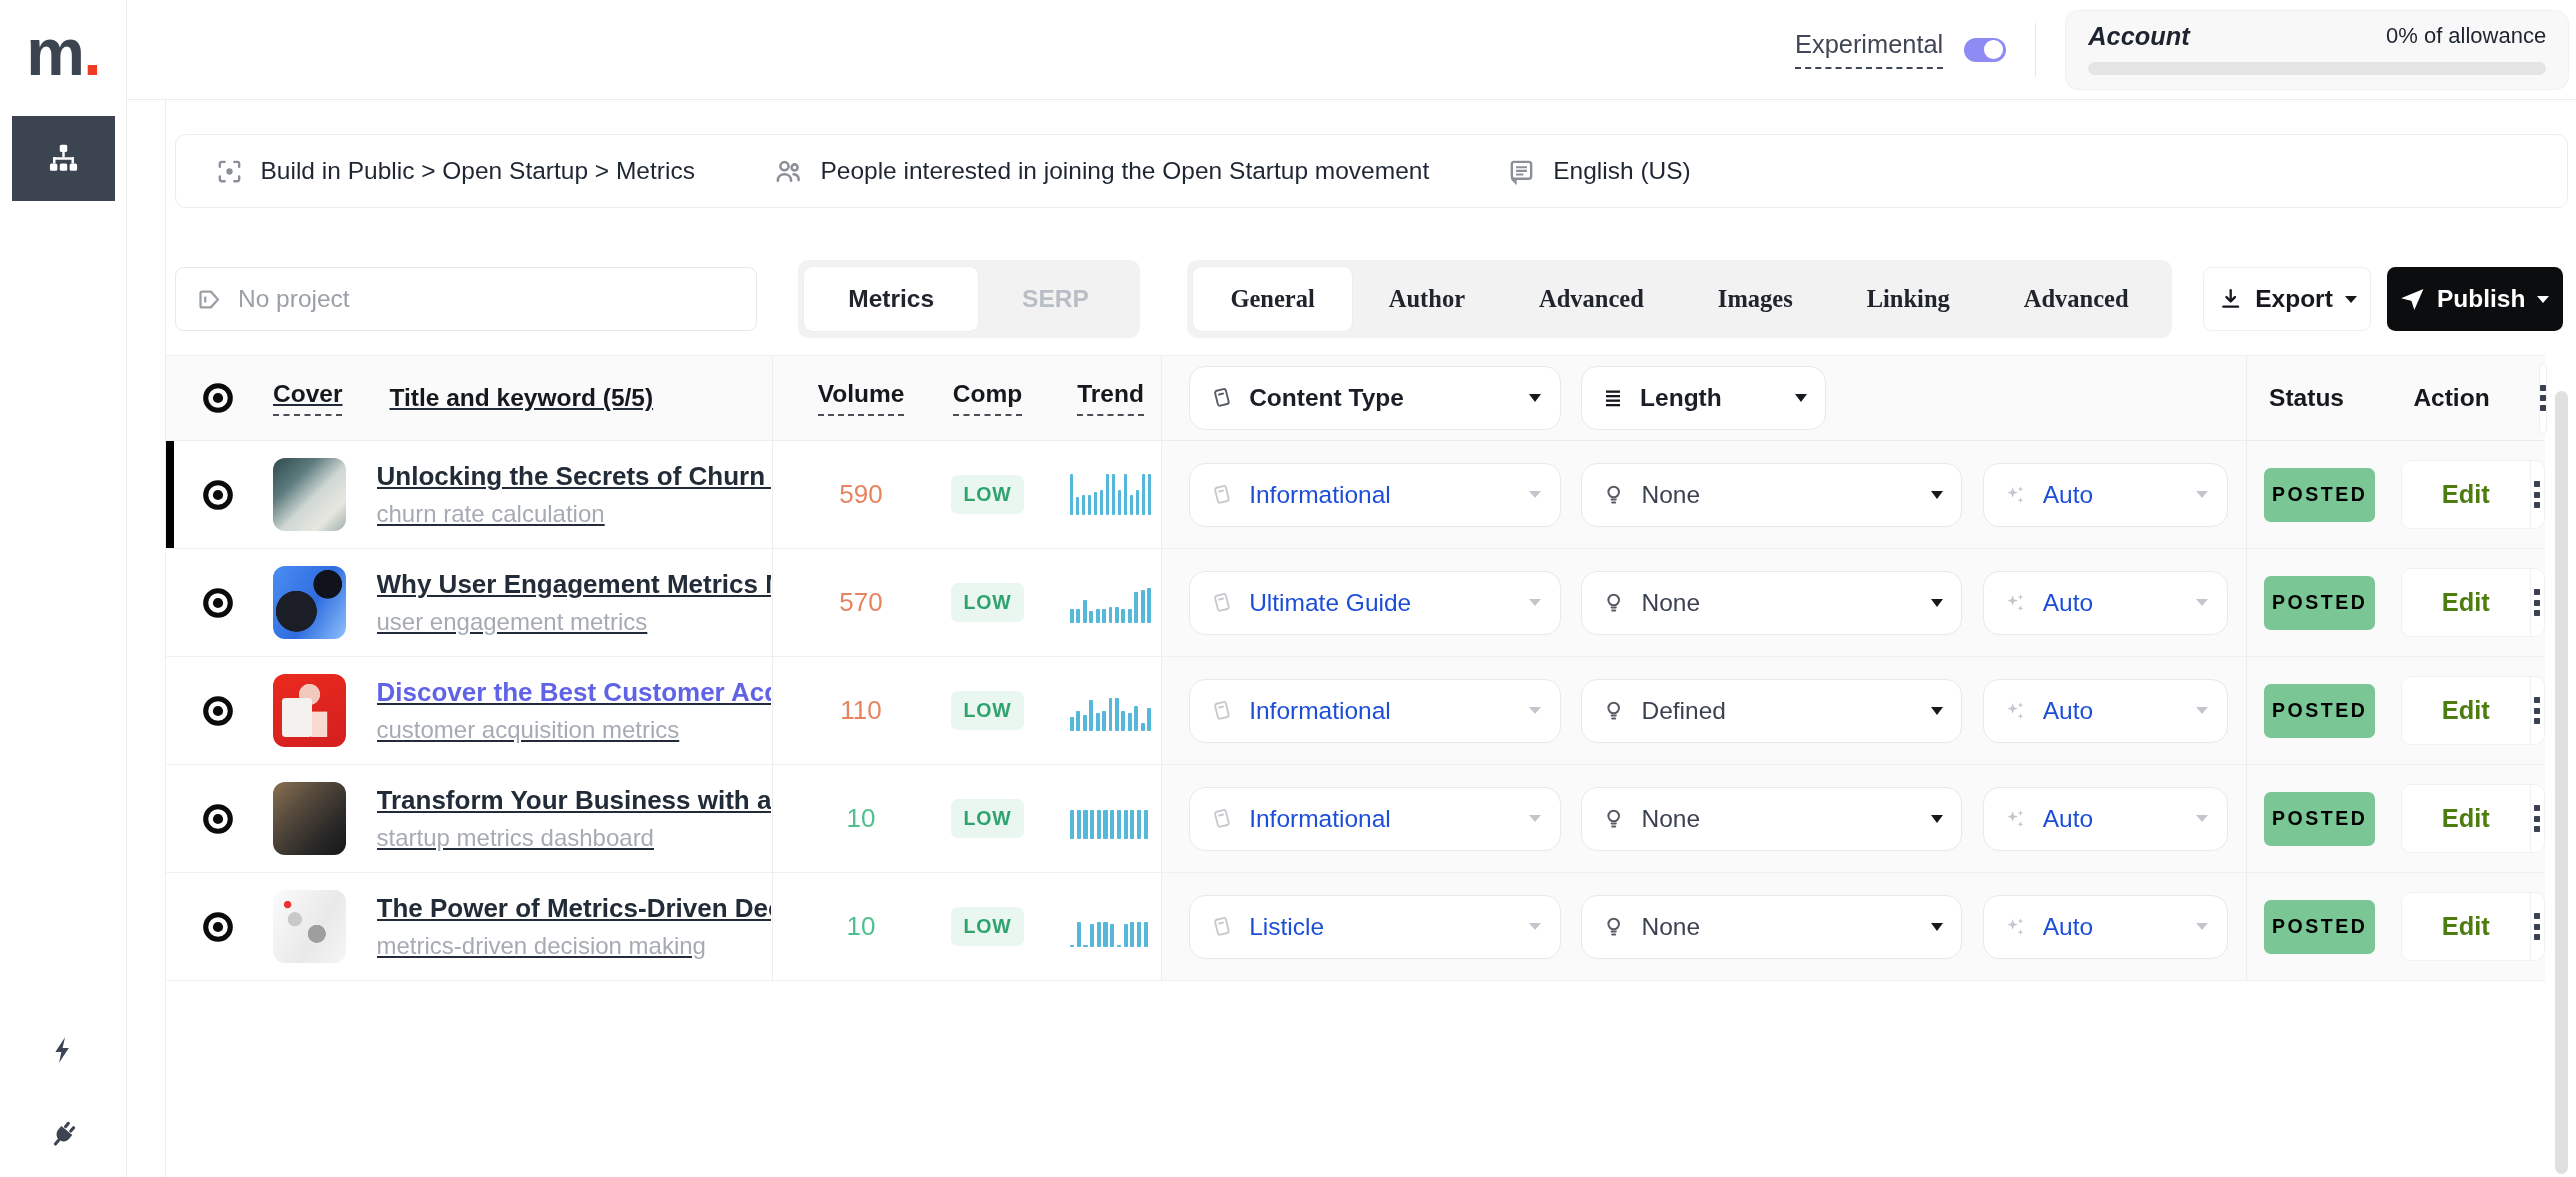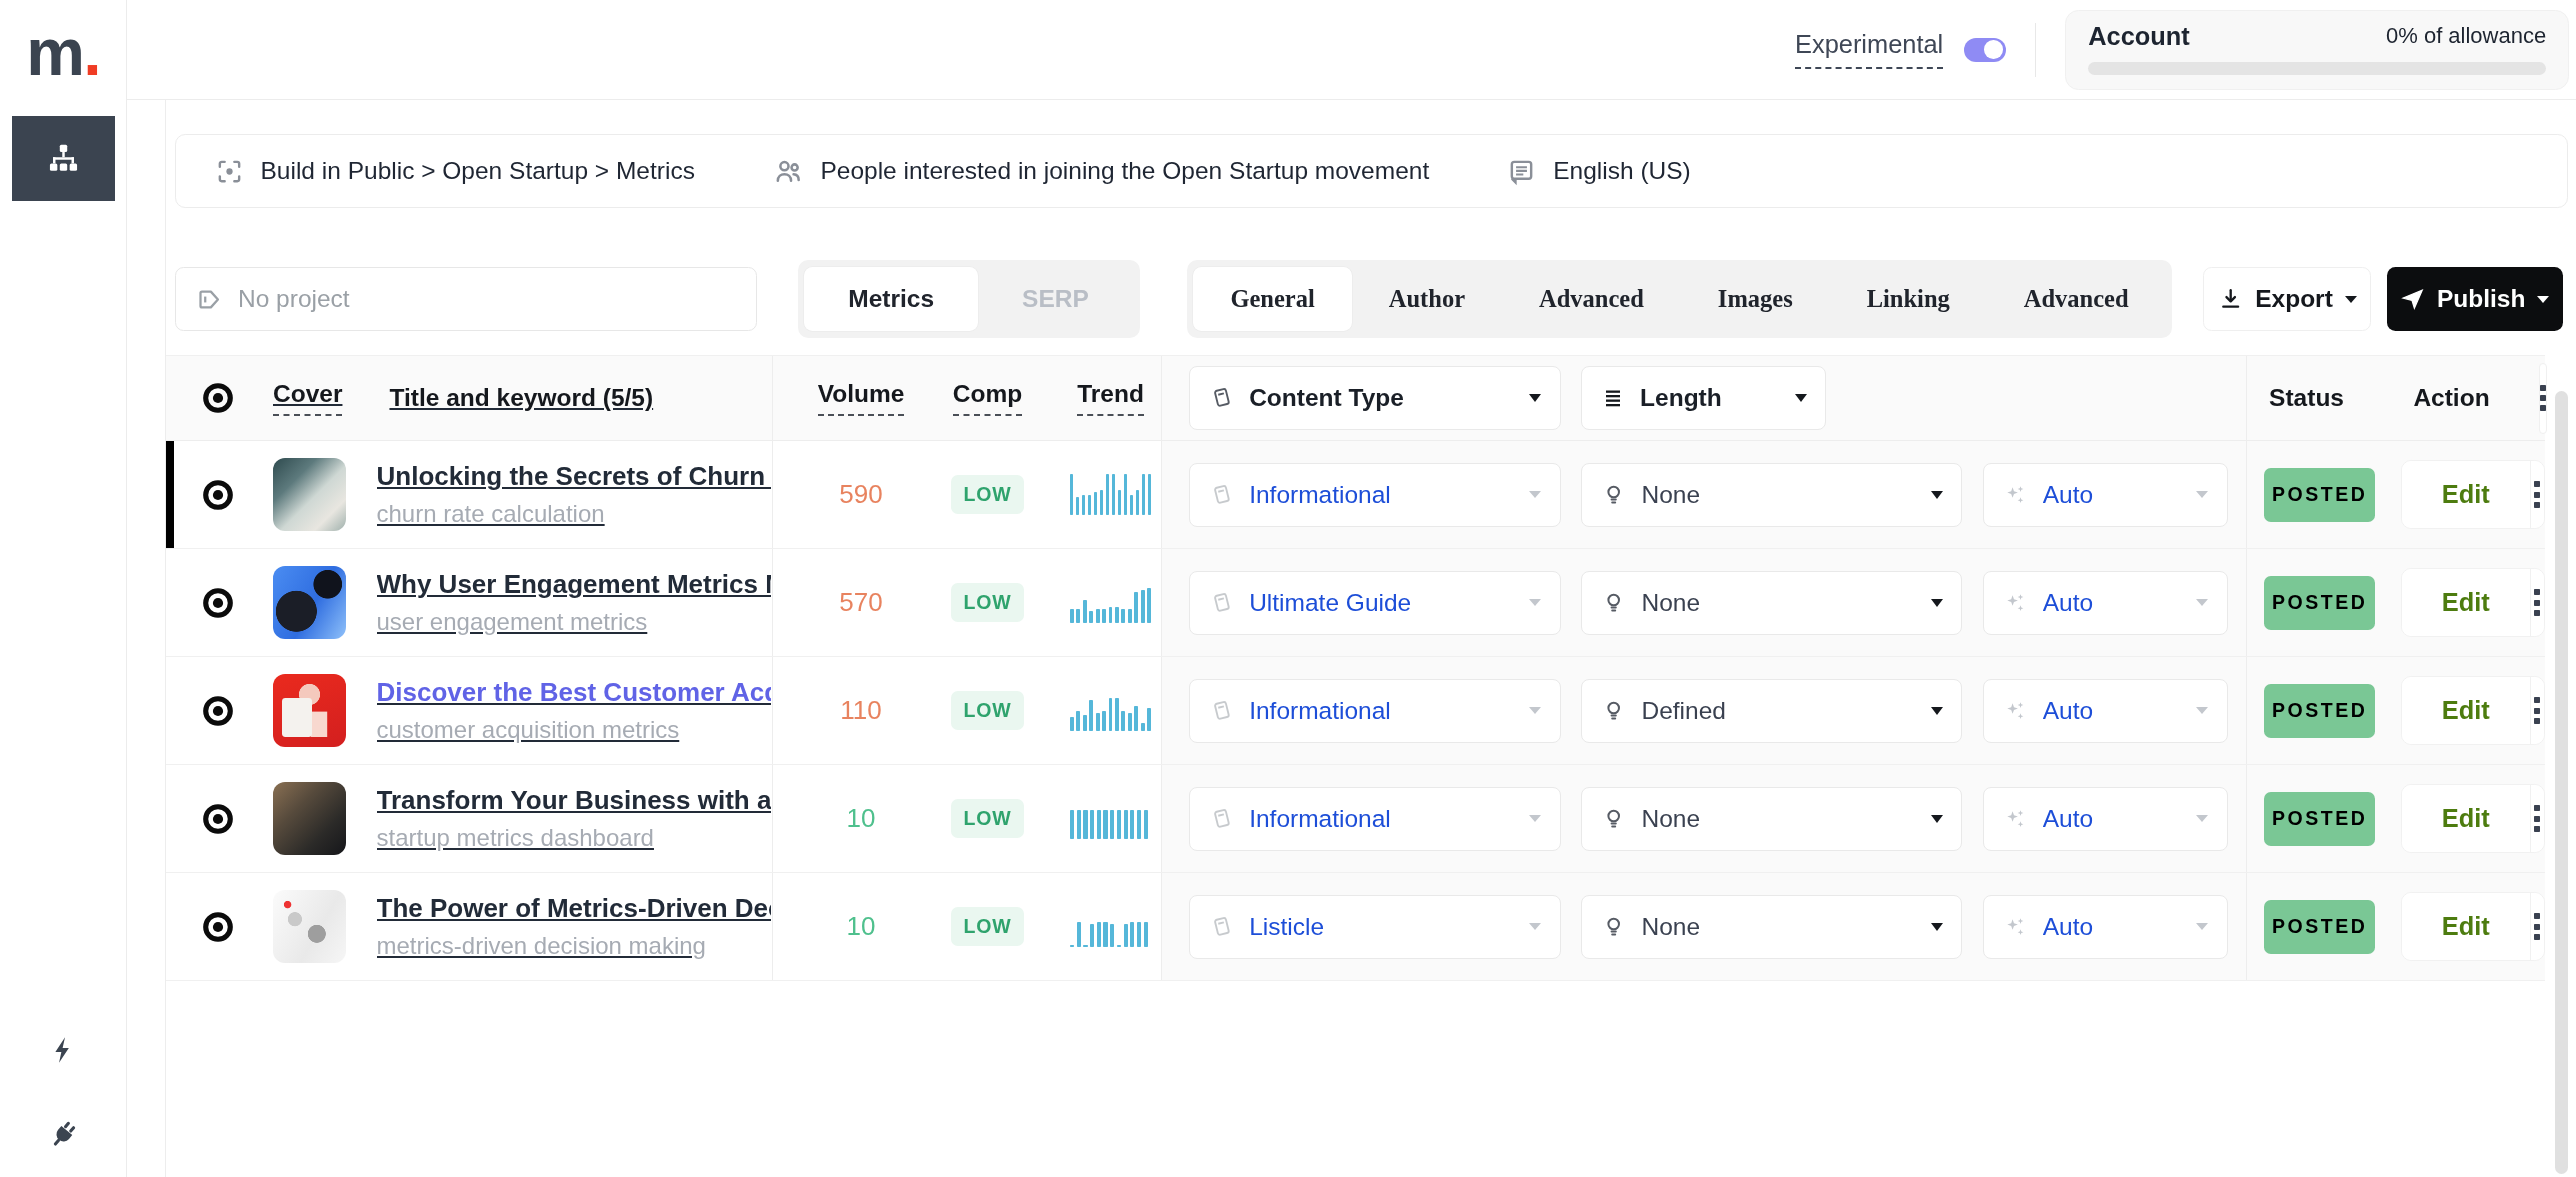--- a/index.html
+++ b/index.html
@@ -14,21 +14,21 @@
 
   
   .topbar { position:absolute; left:127px; right:0; top:0; height:100px; border-bottom:0.8px solid #ececec; display:flex; align-items:center; justify-content:flex-end; gap:29px; padding-right:6.8px; background:#fff; }
   .experimental { display:flex; align-items:center; gap:20.3px; }
   .exp-label { font-size:25.4px; color:#3f4756; border-bottom:2.5px dashed #3f4756; padding-bottom:7.6px; font-weight:500; }
   .toggle { width:42px; height:24px; border-radius:13.5px; background:#8f8bf4; position:relative; }
   .toggle .knob { position:absolute; right:2.5px; top:2.5px; width:18.6px; height:18.6px; border-radius:50%; background:#fff; }
   .topbar-divider { width:1.7px; height:54px; background:#e8e8e8; }
   .account-card { width:504px; height:80px; background:#f8f8f8; border:1.7px solid #f0f0f0; border-radius:13.5px; padding:11px 22px 0 22px; }
   .account-top { display:flex; justify-content:space-between; align-items:center; }
-  .account-title { font-size:25.4px; font-weight:700; color:#1d2430; }
+  .account-title { font-size:25.4px; font-weight:700; color:#1d2430;font-style:italic; }
   .account-allowance { font-size:22px; color:#1d2430; }
   .account-bar { margin-top:11px; height:13.5px; background:#e4e4e4; border-radius:6.8px; overflow:hidden; }
   .account-fill { height:100%; background:#8f8bf4; width:0%; }
 
   
   .main { position:absolute; left:127px; top:100px; right:0; bottom:0; background:#fff; padding-left:38px; }
   .content { border-left:0.8px solid #ededed; height:100%; padding-top:34px; position:relative; }
 
   .context-bar { margin-left:8.5px; width:2393px; height:74px; border:0.8px solid #ececec; border-radius:10.2px; display:flex; align-items:center; padding:0 39px; gap:78px; background:#fff; }
   .ctx-item { display:flex; align-items:center; gap:17px; font-size:24.5px; color:#1f2633; }
@@ -69,21 +69,21 @@
 
   .hd { font-size:24.5px; font-weight:600; color:#15181d; }
   .hd-underline { border-bottom:2.5px dashed #4a4f57; padding-bottom:6px; }
   .hd-cover { margin-left:37px; }
   .hd-title { margin-left:47px; }
   .wcol { display:flex; justify-content:center; }
   .wcol.vol { width:88px; }
   .wcol.comp { width:71px; }
   .wcol.trend { width:81px; }
 
-  .dd { height:64px; background:#fff; border:0.8px solid #e9e9e9; border-radius:8px; display:flex; align-items:center; padding:0 18.6px; gap:15.2px; }
+  .dd { height:64px; background:#fff; border:0.8px solid #e9e9e9; border-radius:16px; display:flex; align-items:center; padding:0 18.6px; gap:15.2px; }
   .dd .lbl { flex:1; font-size:24.5px; color:#1a1f27; font-weight:500; white-space:nowrap; overflow:hidden; }
   .dd.w1 { width:372px; } .dd.w2 { width:381px; } .dd.w3 { width:245px; }
   .dd.disabled .lbl { color:#1d4ed8; font-weight:400; }
   .dd.enabled .lbl { color:#3a4150; font-weight:400; }
 
   .target { flex:0 0 auto; }
   .cover { width:73px; height:73px; border-radius:12px; margin-left:37px; margin-right:30.5px; flex:0 0 auto; position:relative; overflow:hidden; background:#ddd; }
   .cover[data-variant="1"] { background:linear-gradient(135deg,#2e4a4e 0%,#5d7a7d 30%,#cfd8d4 55%,#e8e6e0 78%,#9fb0ac 100%); }
   .cover[data-variant="2"] { background:radial-gradient(circle at 32% 62%,#1b1e27 0 30%,rgba(0,0,0,0) 31%),radial-gradient(circle at 75% 25%,#10131c 0 18%,rgba(0,0,0,0) 19%),linear-gradient(120deg,#4b8df2 0%,#2f6de0 55%,#8fc1fa 100%); }
   .cover[data-variant="3"] { background:radial-gradient(circle at 50% 28%,#f4c9bd 0 16%,rgba(0,0,0,0) 17%),linear-gradient(160deg,#ea2a1e,#d31f1f); }

